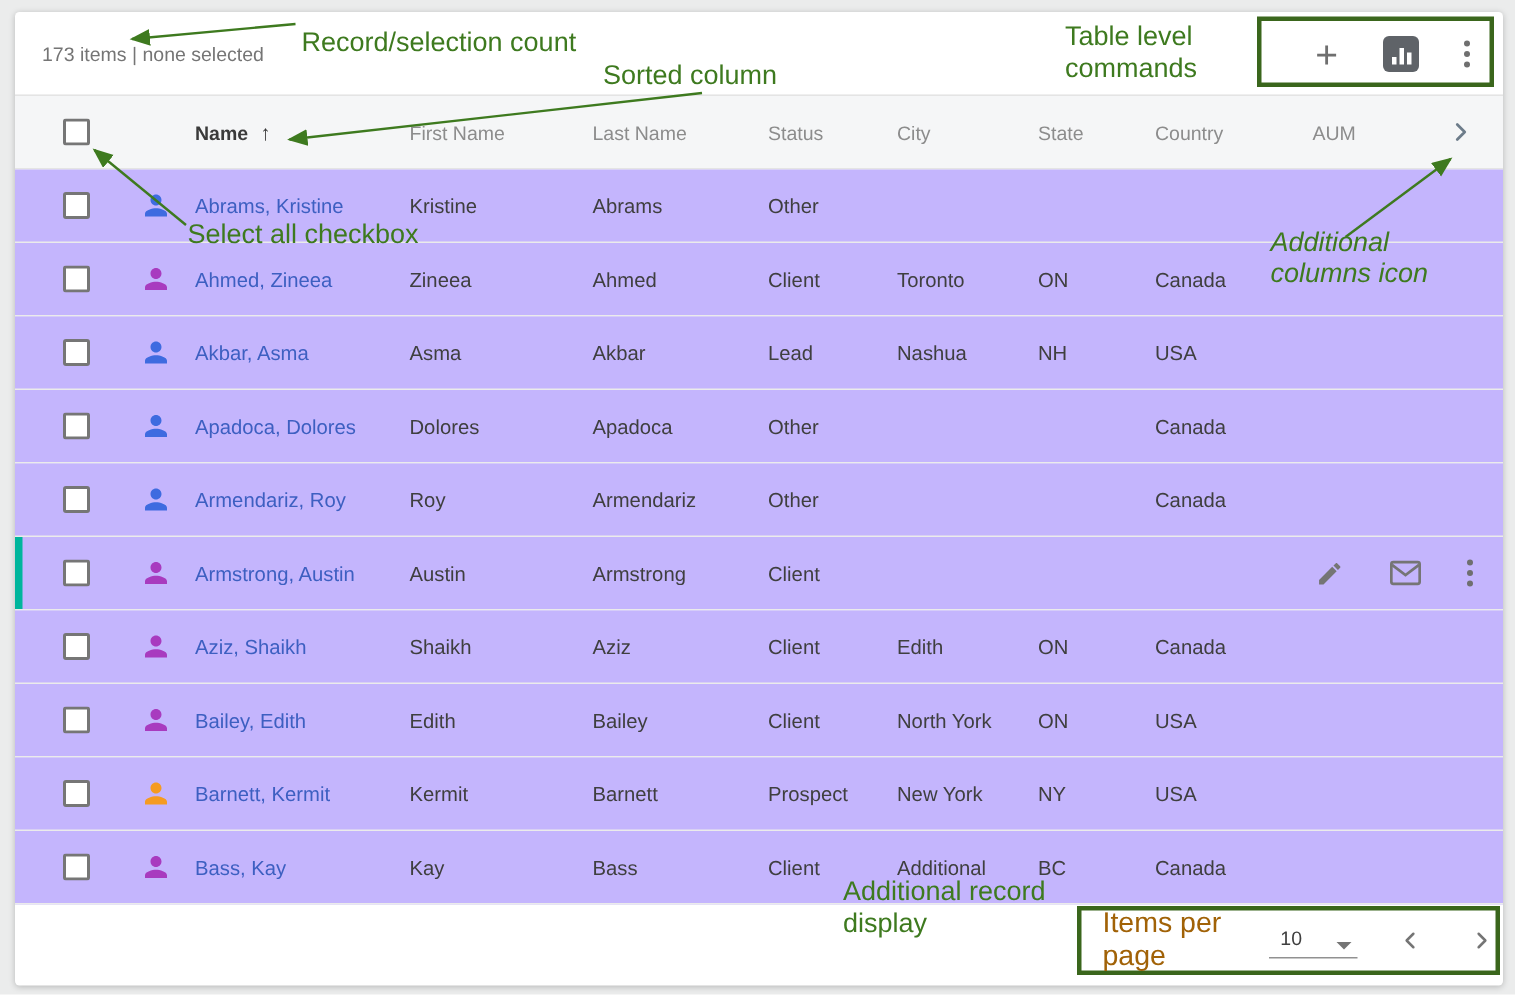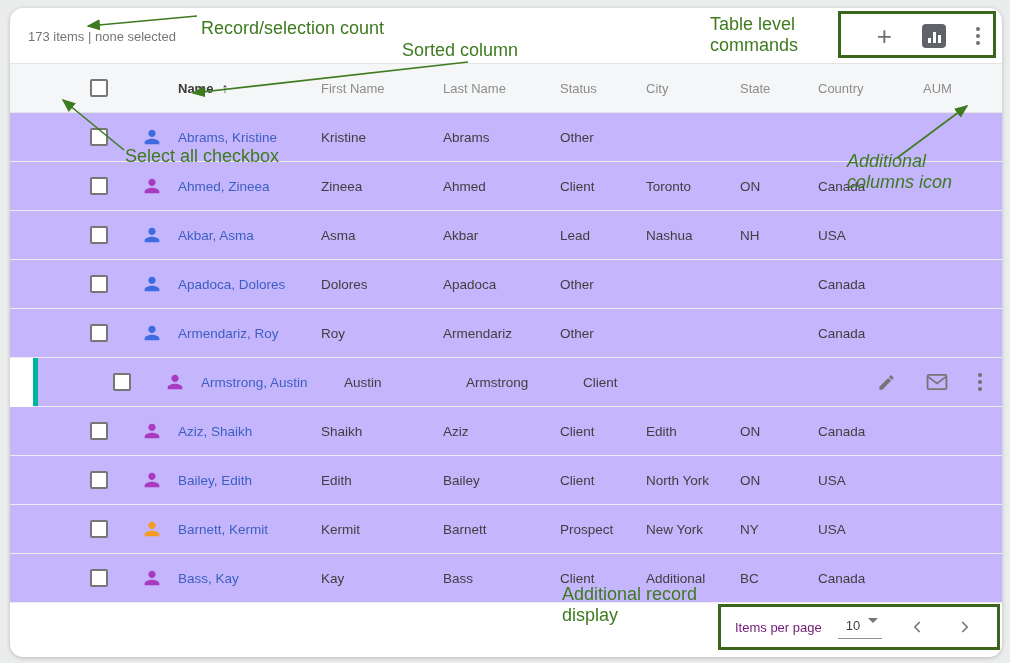--- a/index.html
+++ b/index.html
@@ -8,21 +8,21 @@
     position: relative;
     background: #ebecec;
     font-family: "Liberation Sans", sans-serif;
     overflow: hidden;
   }
 
   
   .card {
     position: absolute; left: 10px; top: 8px;
     width: 992px; height: 649px;
-    background: #fff; border-radius: 13px;
+    background: #fff; border-radius: 3px;
     box-shadow: 0 1px 4px rgba(0,0,0,.22);
   }
 
   
   .toolbar { position: relative; height: 55px; }
   .summary {
     position: absolute; left: 18px; top: 50%; transform: translateY(-50%);
     font-size: 13px; color: #757575;
   }
   .table-commands {
@@ -35,21 +35,20 @@
   .chart-btn .bar { width: 3px; background: #fff; }
   .bar1 { height: 5px; } .bar2 { height: 11px; } .bar3 { height: 8px; }
   .dots { display: flex; flex-direction: column; gap: 3px; }
   .dots i { width: 4px; height: 4px; border-radius: 50%; background: #6f6f6f; }
 
   
   .grid-row {
     display: grid;
     grid-template-columns: 68px 42px 143px 122px 117px 86px 94px 78px 105px 75px 1fr;
     align-items: center;
-    padding-left: 48px;
   }
   .header-row {
     height: 50px; background: #f5f6f7;
     border-top: 1px solid #e4e4e4; border-bottom: 1px solid #e4e4e4;
     font-size: 13px; color: #8c8c8c;
   }
   .cell { padding-left: 10px; white-space: nowrap; overflow: hidden; }
   .cb-cell { padding-left: 32px; }
   .col-name { color: #3a3a3a; font-weight: bold; display:flex; align-items:center; gap:8px; }
   .sort-arrow { font-size: 14px; color: #3a3a3a; }
@@ -57,41 +56,41 @@
 
   .checkbox {
     width: 18px; height: 18px; border: 2px solid #767676; border-radius: 2px;
     background: #fff; cursor: pointer;
   }
 
   .row {
     height: 49px; border-bottom: 1px solid #ebebeb;
     font-size: 13.5px; color: #3f3f3f; position: relative; background:#c4b5fd;
   }
-  .row.active { box-shadow: inset 5px 0 0 #00b59c; margin-left: 23px; }
+  .row.active { box-shadow: inset 5px 0 0 #00b59c; }
   .avatar-cell { display:flex; justify-content:center; }
   .link { color: #3d5fc1; cursor: pointer; }
 
   .actions {
     position: absolute; right: 20px; top: 0; height: 100%;
     display: none; align-items: center; gap: 30px;
   }
   .row.active .actions { display: flex; }
   .action-icon { color:#757575; cursor:pointer; display:flex; align-items:center; }
 
   
   .pagination-box {
     position: absolute; left: 718px; top: 604px; width: 282px; height: 46px;
     border: 3px solid #3a661c;
     display: flex; align-items: center;
     background: transparent;
   }
-  .pp-label { font-size: 13px; color: #701a75; margin-left: 14px; }
+  .pp-label { font-size: 19px; color: #a16207; margin-left: 14px; }
   .pp-select {
-    margin-left: 16px; display: flex; align-items: flex-start; gap: 8px;
+    margin-left: 16px; display: flex; align-items: flex-end; gap: 23px;
     border-bottom: 1px solid #919191; padding: 2px 4px 5px 8px; cursor: pointer;
   }
   .pp-value { font-size: 13px; color: #3f3f3f; }
   .caret { width:0; height:0; border-left:5px solid transparent; border-right:5px solid transparent; border-top:5px solid #757575; }
   .pg-btn { cursor:pointer; display:flex; align-items:center; color:#757575; }
   .pg-prev { margin-left: 26px; }
   .pg-next { margin-left: 30px; }
 
   
   .ann {

